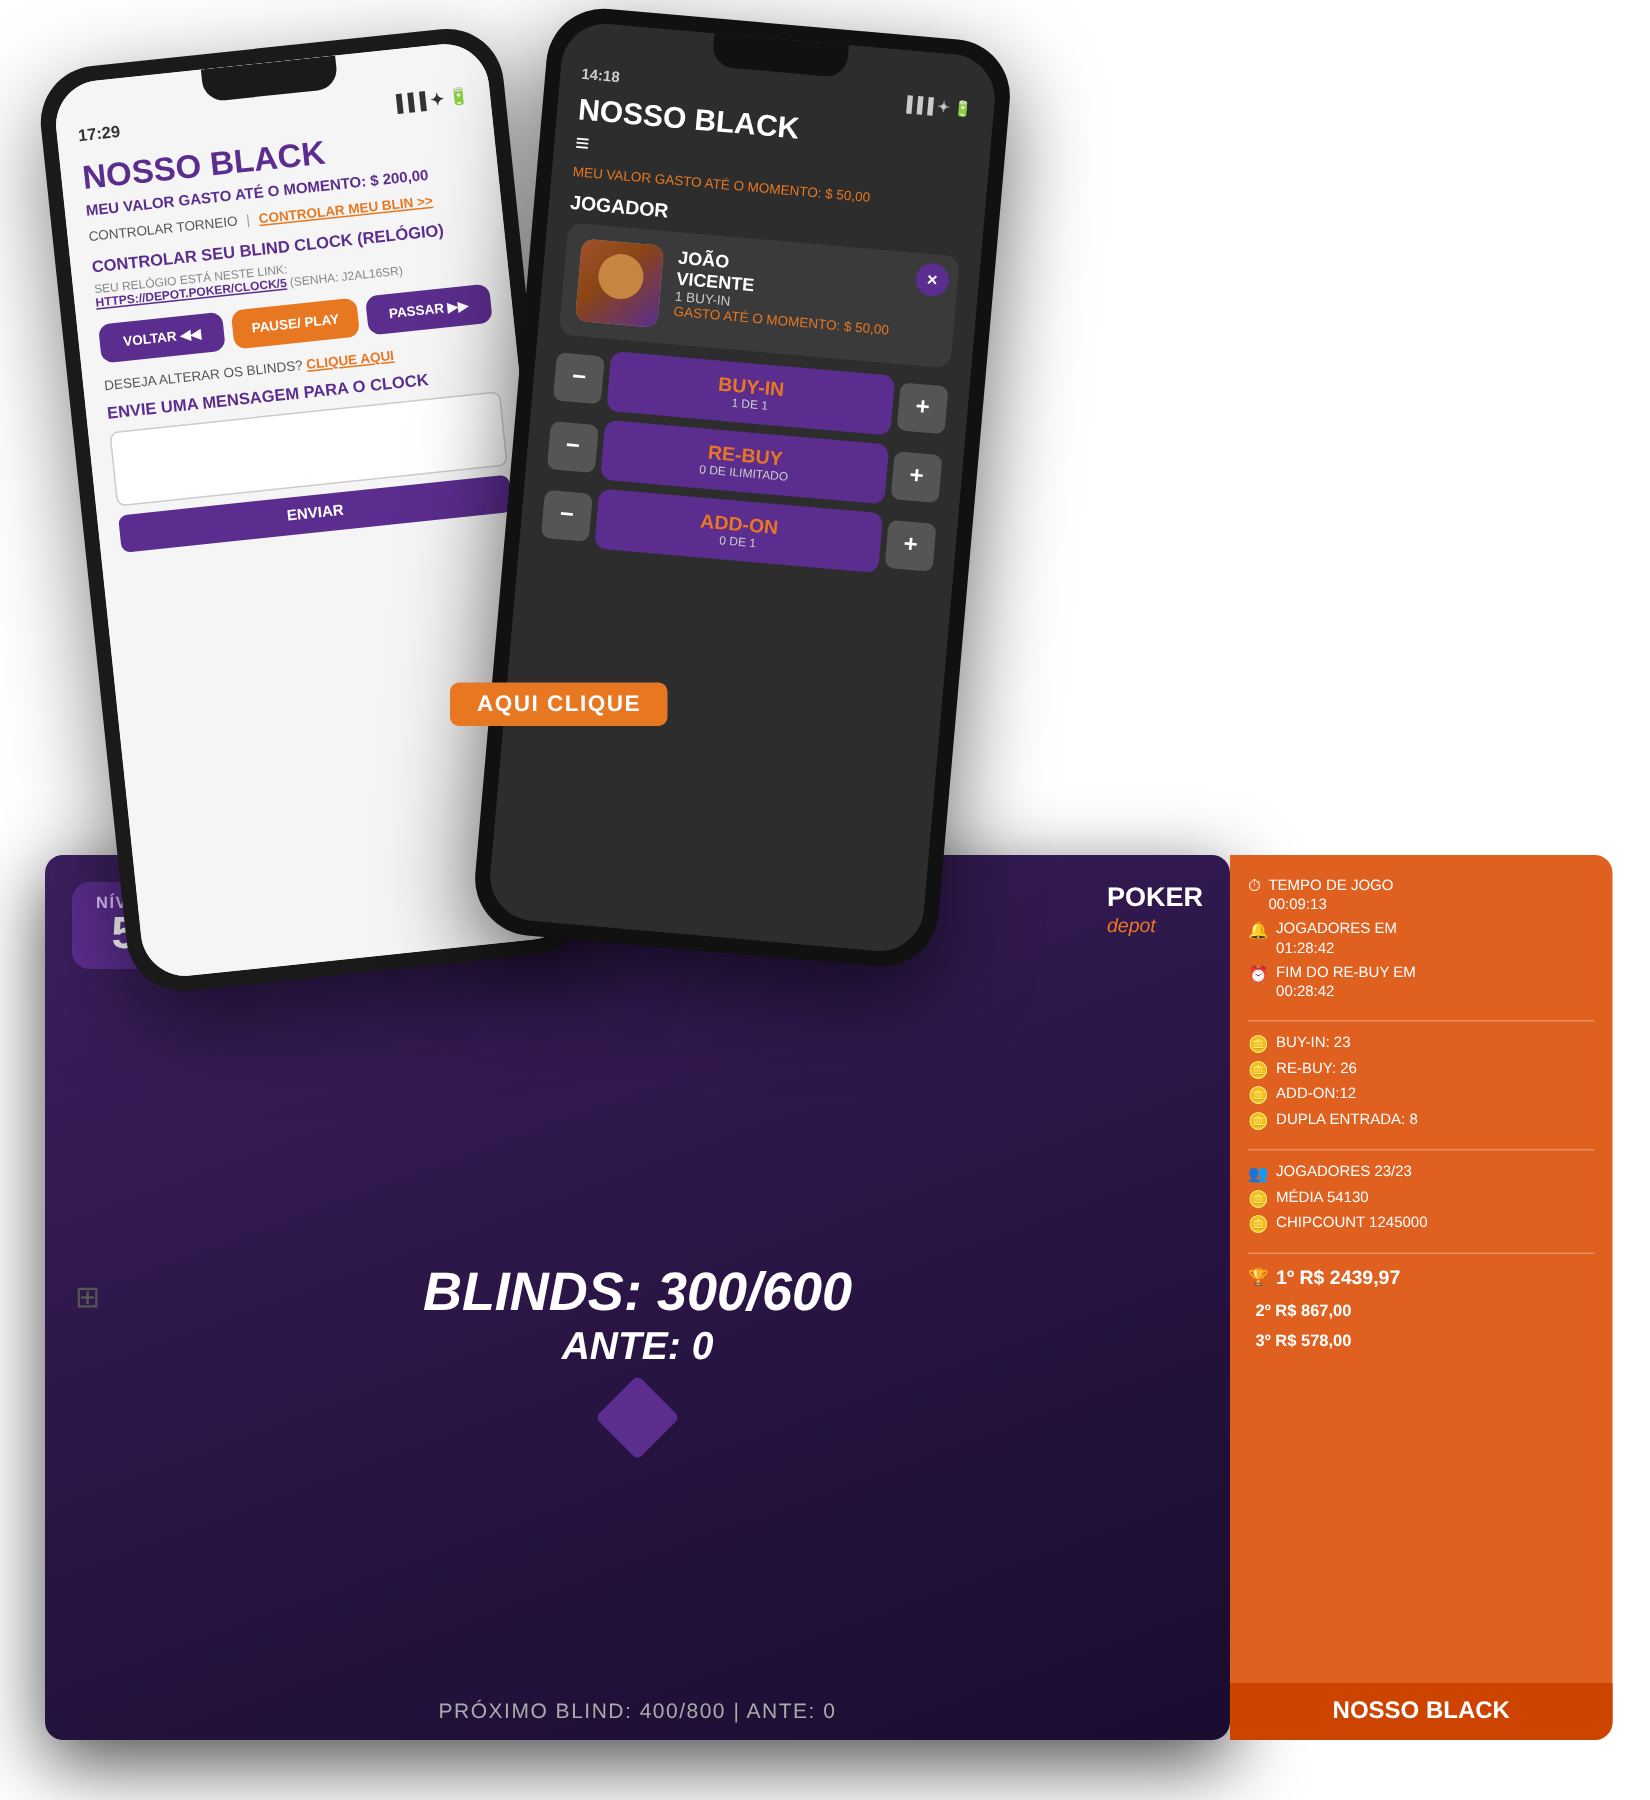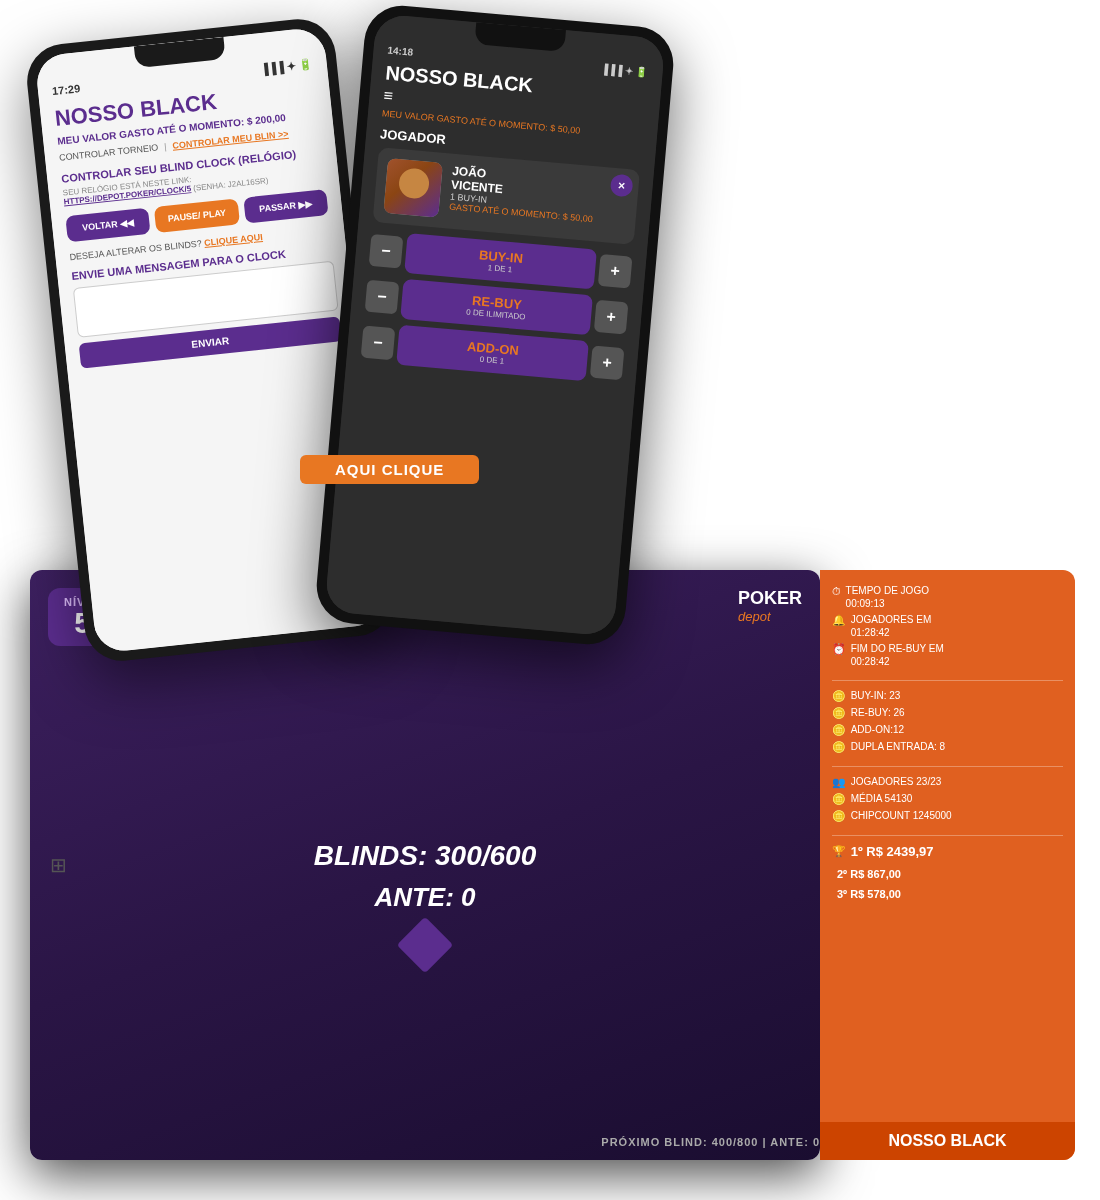--- a/index.html
+++ b/index.html
@@ -378,21 +378,21 @@
       font-style: italic;
       letter-spacing: -4px;
       text-shadow: 0 4px 20px rgba(0,0,0,0.5);
       line-height: 1;
     }
     .clock-blinds {
       position: absolute;
       top: 270px;
       left: 0; right: 0;
       text-align: center;
-      font-size: 28px;
+      font-size: 36px;
       font-weight: 900;
       color: #fff;
       font-style: italic;
     }
     .clock-ante {
       position: absolute;
       top: 312px;
       left: 0; right: 0;
       text-align: center;
       font-size: 26px;
@@ -410,25 +410,24 @@
       width: 40px; height: 40px;
       background: #5b2d8e;
       transform: rotate(45deg);
       border-radius: 4px;
       position: relative;
     }
     .clock-next-blind {
       position: absolute;
       bottom: 12px;
       left: 0; right: 0;
-      text-align: right;
-      font-size: 11px;
+      text-align: center;
+      font-size: 14px;
       color: #aaa;
       letter-spacing: 1px;
-      font-weight: bold;
     }
     .clock-settings-icon {
       position: absolute;
       left: 20px;
       top: 50%;
       transform: translateY(-50%);
       color: #555;
       font-size: 20px;
     }
 
@@ -494,21 +493,21 @@
 
     
     .clique-banner {
       position: absolute;
       top: 455px;
       left: 300px;
       background: #e87722;
       color: #fff;
       font-size: 15px;
       font-weight: 900;
-      padding: 6px 35px;
+      padding: 6px 18px;
       border-radius: 6px;
       z-index: 10;
       letter-spacing: 1px;
     }
   </style>
 </head>
 <body>
 
 <div class="scene">
 

